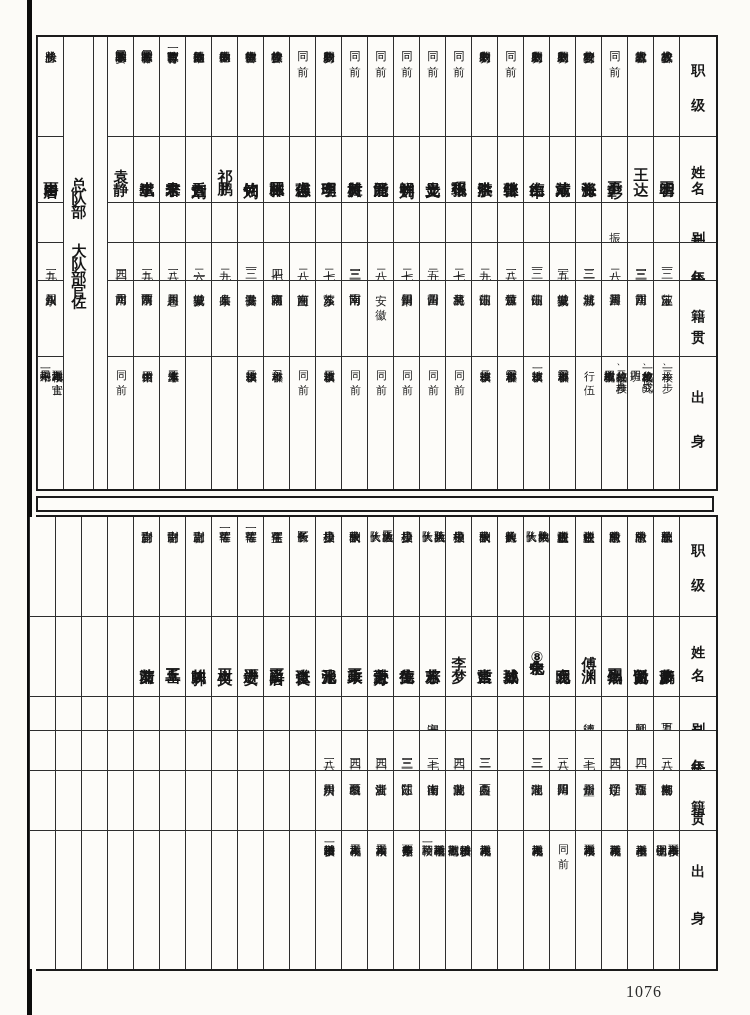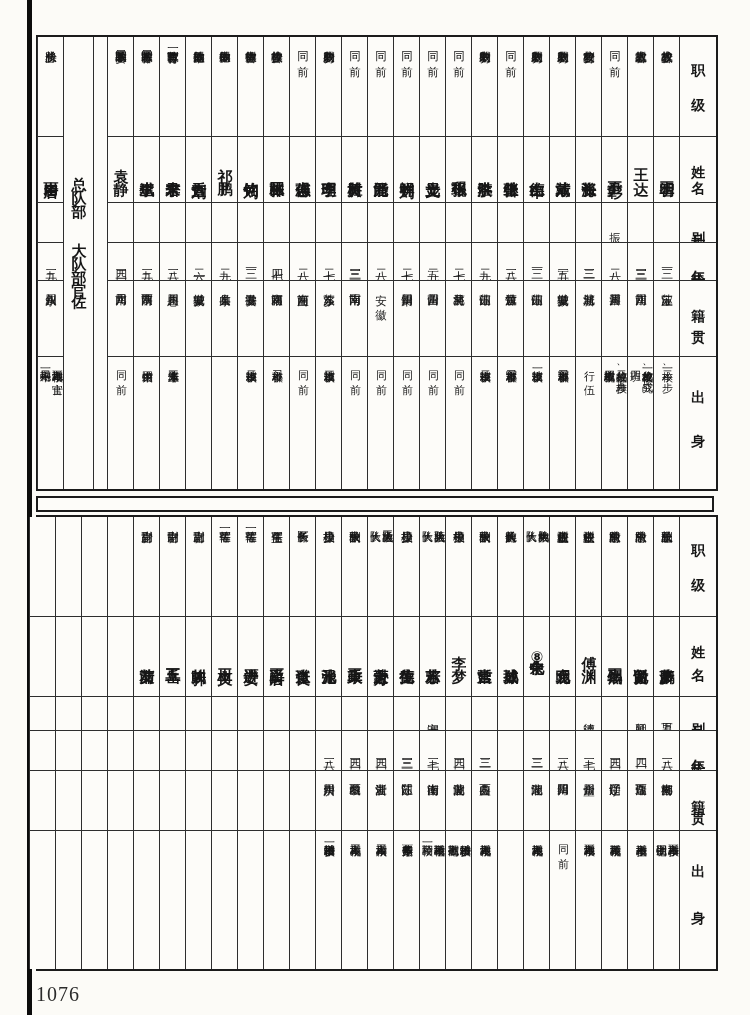--- a/index.html
+++ b/index.html
@@ -43,22 +43,22 @@
   #table-top .h-origin{letter-spacing:1.5em;} #table-bottom .h-origin{letter-spacing:0.8em;}
   #table-top .h-bg{letter-spacing:3.2em;}     #table-bottom .h-bg{letter-spacing:3.4em;}
 
   
   .section-cell{border-bottom:none;height:452px;font-size:15px;font-weight:700;
                 letter-spacing:0.85em;justify-content:flex-start;padding-inline-start:128px;}
   .empty-cell{border-bottom:none;height:452px;}
 
   .divider-row{width:674px;height:12px;border:2px solid #1b1b1b;margin:5px 0 3px 0;background:#fdfcf9;}
 
-  .page-number{margin-top:12px;padding-right:56px;
-               font-family:"Liberation Serif",serif;font-size:20px;letter-spacing:1px;color:#2b2b2b;}
+  .page-number{margin-top:12px;text-align:right;padding-right:56px;
+               font-family:"Liberation Serif",serif;font-size:16px;letter-spacing:1px;color:#2b2b2b;}
 </style>
 </head>
 <body>
 
 <div class="page">
   <div class="binding-edge"></div>
 
   <div class="sheet">
 
     <section class="table" id="table-top">

